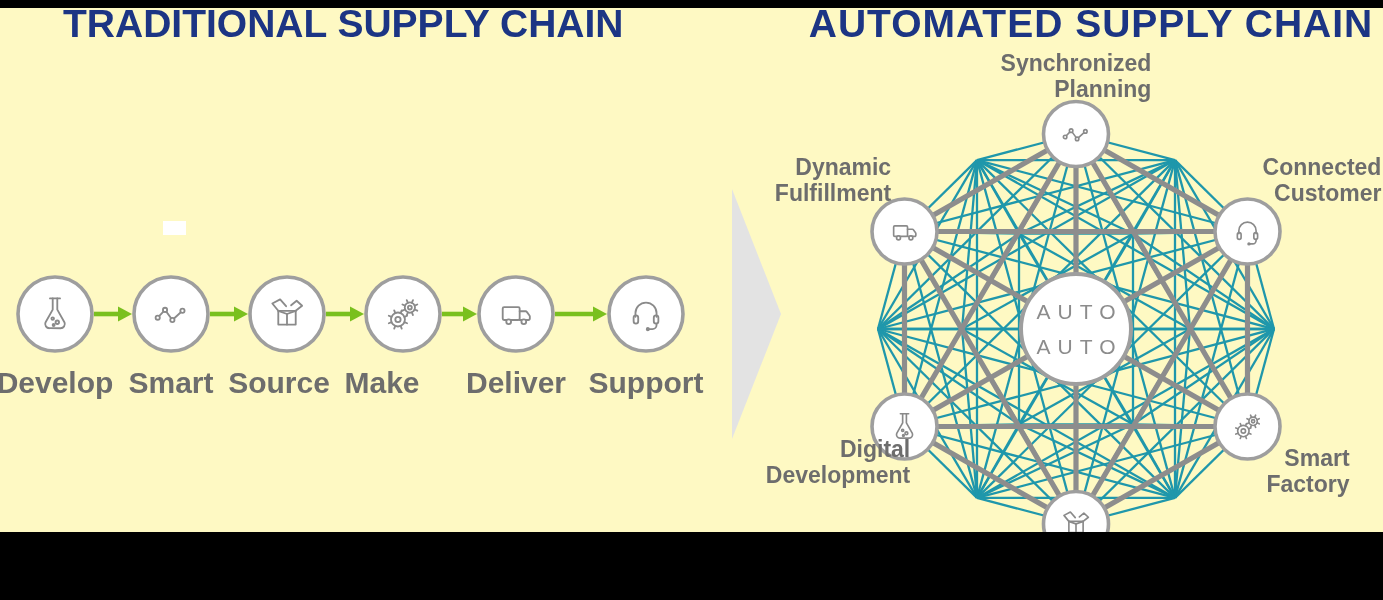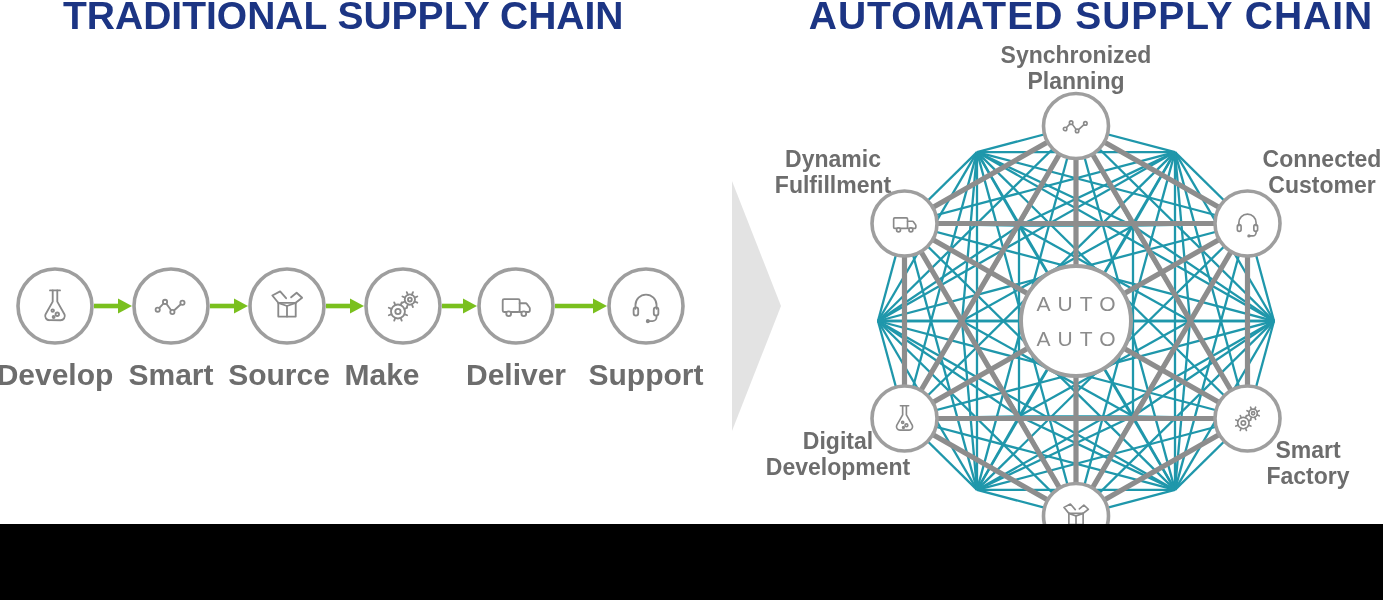--- a/index.html
+++ b/index.html
@@ -1,30 +1,30 @@
 <!DOCTYPE html>
 <html><head>
 <meta charset="utf-8">
 <style>
   html,body{margin:0;padding:0;background:#000;}
-  .stage{position:relative;width:1383px;height:524px;background:#ffffff;overflow:hidden;
-         font-family:"Liberation Sans", sans-serif;}
+  .stage{position:relative;width:1383px;height:524px;background:#fef9c3;overflow:hidden;
+         font-family:"Liberation Sans", sans-serif;margin-top:8px;}
   .title{position:absolute;top:-6px;font-weight:bold;font-size:39px;line-height:44px;
          color:#1c3584;white-space:nowrap;}
   .title-left{left:63px;}
   .title-right{left:800px;width:582px;text-align:center;letter-spacing:1px;}
   .white-dash{position:absolute;left:163px;top:213px;width:23px;height:14px;background:#ffffff;}
   .big-arrow{position:absolute;left:732px;top:181px;width:0;height:0;
              border-top:125px solid transparent;border-bottom:125px solid transparent;
              border-left:49px solid #e3e3e3;}
   #chain-svg{position:absolute;left:0;top:240px;}
   #network-svg{position:absolute;left:750px;top:20px;}
   .chain-label{position:absolute;top:358px;transform:translateX(-50%);
                font-weight:bold;font-size:30px;color:#6d6d6d;white-space:nowrap;}
-  .net-label{position:absolute;transform:translateX(-50%);text-align:center;
+  .net-label{position:absolute;transform:translateX(-50%);text-align:right;
              font-weight:bold;font-size:23px;line-height:26px;color:#6d6d6d;white-space:nowrap;}
   .core-label{position:absolute;left:1076px;top:321px;transform:translate(-50%,-50%);
               text-align:left;color:#8c8c8c;font-size:21px;line-height:35px;
               letter-spacing:7px;padding-left:7px;white-space:nowrap;}
 </style>
 </head>
 <body>
 
 <div class="stage">
 

